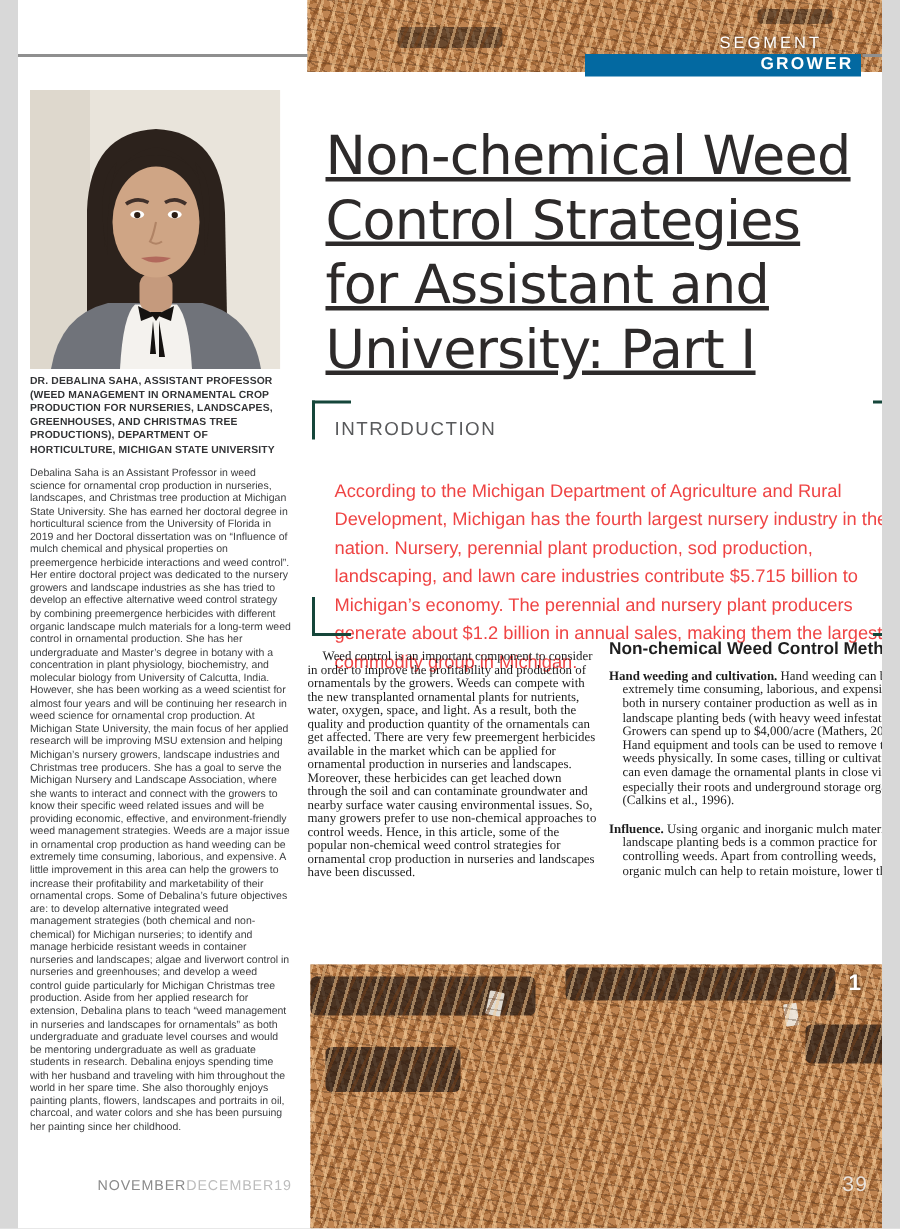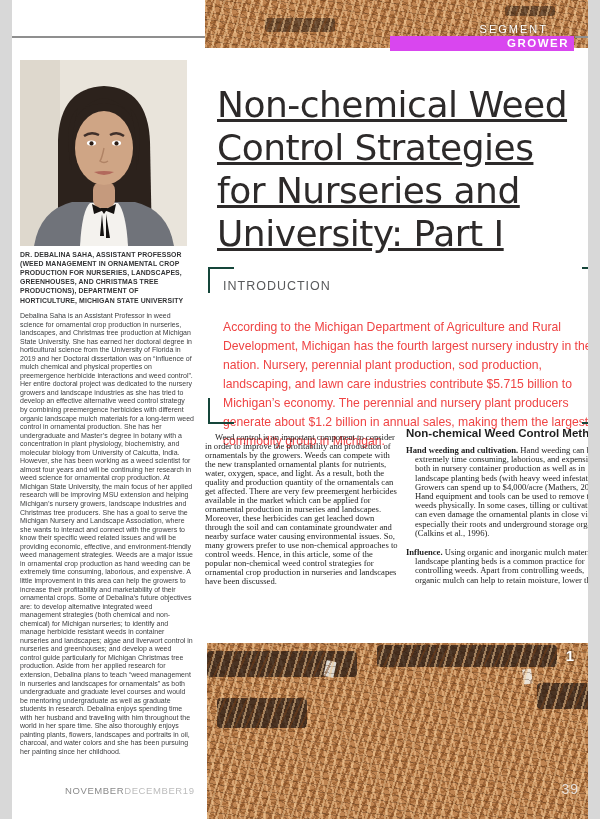--- a/index.html
+++ b/index.html
@@ -27,21 +27,21 @@
   .top-photo .patch{position:absolute;background:#241a12;opacity:.55;border-radius:3px;}
   .rule{position:absolute;top:36px;height:1.5px;background:#8f8f8f;}
   .rule-left{left:0;width:193px;}
   .rule-right{left:563px;width:37px;}
   .segment-label{
     position:absolute;top:23px;right:40px;color:#ffffff;font-size:11px;
     letter-spacing:2px;text-shadow:0 0 3px rgba(60,40,20,.8);
   }
   .grower-bar{
     position:absolute;left:378px;top:36px;width:184px;height:15px;
-    background:#d946ef;color:#fff;font-weight:bold;font-size:11.5px;
+    background:#0369a1;color:#fff;font-weight:bold;font-size:11.5px;
     letter-spacing:1.5px;text-align:right;line-height:15px;padding-right:5px;box-sizing:border-box;
   }
 
   
   .portrait{position:absolute;left:8px;top:60px;width:167px;height:186px;overflow:hidden;}
   .caption{
     position:absolute;left:8px;top:250px;width:174px;
     font-size:6.9px;line-height:1.32;font-weight:bold;color:#333436;letter-spacing:.1px;
   }
   .bio{
@@ -156,21 +156,21 @@
   <div class="caption">DR. DEBALINA SAHA, ASSISTANT PROFESSOR (WEED MANAGEMENT IN ORNAMENTAL CROP PRODUCTION FOR NURSERIES, LANDSCAPES, GREENHOUSES, AND CHRISTMAS TREE PRODUCTIONS), DEPARTMENT OF HORTICULTURE, MICHIGAN STATE UNIVERSITY</div>
   <div class="bio">Debalina Saha is an Assistant Professor in weed science for ornamental crop production in nurseries, landscapes, and Christmas tree production at Michigan State University. She has earned her doctoral degree in horticultural science from the University of Florida in 2019 and her Doctoral dissertation was on “Influence of mulch chemical and physical properties on preemergence herbicide interactions and weed control”. Her entire doctoral project was dedicated to the nursery growers and landscape industries as she has tried to develop an effective alternative weed control strategy by combining preemergence herbicides with different organic landscape mulch materials for a long-term weed control in ornamental production. She has her undergraduate and Master’s degree in botany with a concentration in plant physiology, biochemistry, and molecular biology from University of Calcutta, India. However, she has been working as a weed scientist for almost four years and will be continuing her research in weed science for ornamental crop production. At Michigan State University, the main focus of her applied research will be improving MSU extension and helping Michigan’s nursery growers, landscape industries and Christmas tree producers. She has a goal to serve the Michigan Nursery and Landscape Association, where she wants to interact and connect with the growers to know their specific weed related issues and will be providing economic, effective, and environment-friendly weed management strategies. Weeds are a major issue in ornamental crop production as hand weeding can be extremely time consuming, laborious, and expensive. A little improvement in this area can help the growers to increase their profitability and marketability of their ornamental crops. Some of Debalina’s future objectives are: to develop alternative integrated weed management strategies (both chemical and non-chemical) for Michigan nurseries; to identify and manage herbicide resistant weeds in container nurseries and landscapes; algae and liverwort control in nurseries and greenhouses; and develop a weed control guide particularly for Michigan Christmas tree production. Aside from her applied research for extension, Debalina plans to teach “weed management in nurseries and landscapes for ornamentals” as both undergraduate and graduate level courses and would be mentoring undergraduate as well as graduate students in research. Debalina enjoys spending time with her husband and traveling with him throughout the world in her spare time. She also thoroughly enjoys painting plants, flowers, landscapes and portraits in oil, charcoal, and water colors and she has been pursuing her painting since her childhood.</div>
 
   <div class="footer">
     <span class="m1">NOVEMBER</span><span class="m2">DECEMBER19</span>
   </div>
 
   <h1 class="title" style="margin:12px;font-weight:400;text-decoration:underline;">
     <span>Non-chemical Weed</span><br>
     <span>Control Strategies</span><br>
-    <span>for Nurseries and</span><br>
+    <span>for Assistant and</span><br>
     <span>University: Part I</span>
   </h1>
 
   <div class="intro">
     <div class="corner c-tl"></div>
     <div class="corner c-tr"></div>
     <div class="corner c-bl"></div>
     <div class="corner c-br"></div>
     <div class="intro-inner">
       <div class="intro-heading">INTRODUCTION</div>

